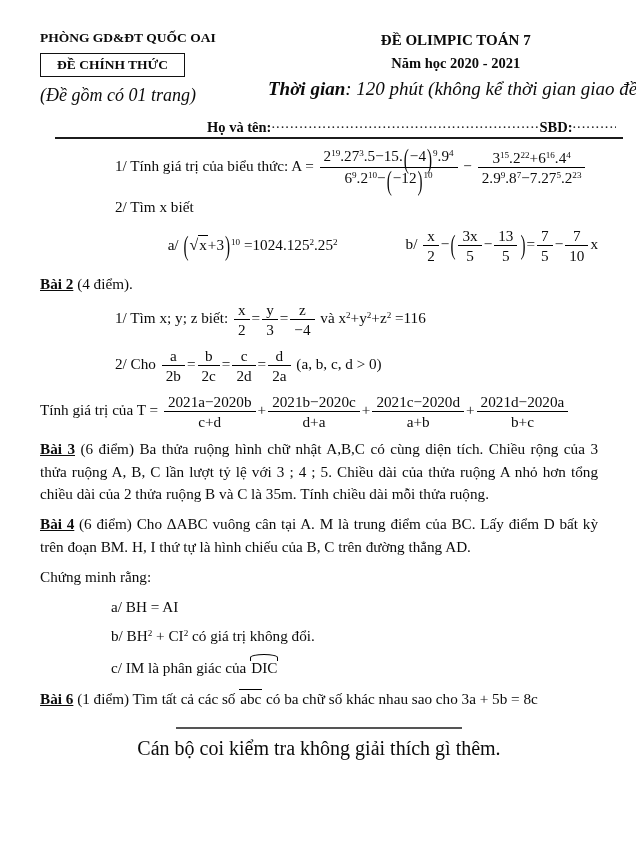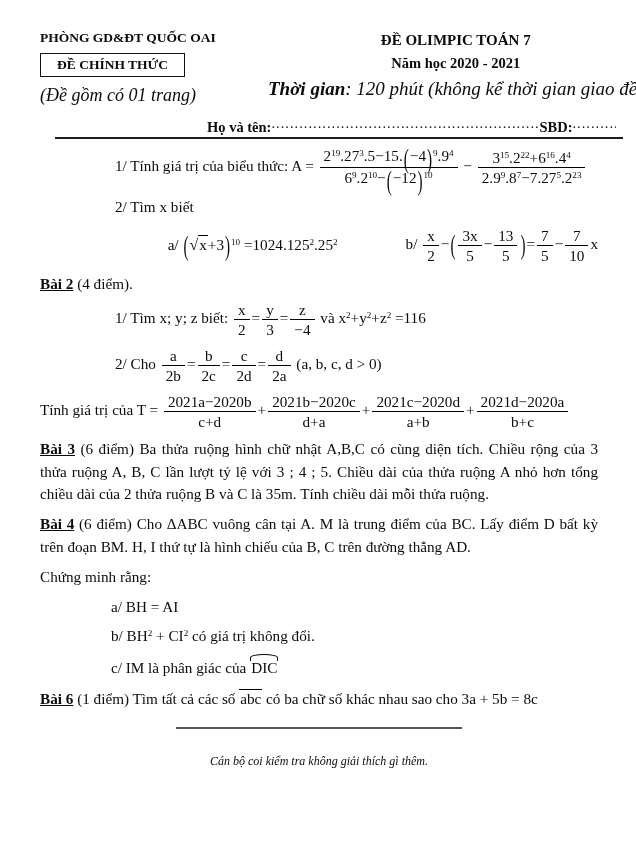--- a/index.html
+++ b/index.html
@@ -45,21 +45,21 @@
   .sqrt{white-space:nowrap;}
   .sqrt .rad{font-size:1.05em;}
   .sqrt .vinc{border-top:1px solid #000;padding:0 1px;}
   .bp{display:inline-block;vertical-align:middle;transform:scaleY(1.85);margin:0 1px;font-weight:400;}
   .oparen{position:relative;display:inline-block;padding:2px 1px 0 1px;}
   .oparen::before{content:"";position:absolute;top:-1px;left:0;right:0;height:6px;border:1px solid #000;border-bottom:none;border-radius:100% 100% 0 0;}
   .oline{display:inline-block;border-top:1px solid #000;line-height:1.15;margin-top:2px;padding:0 1px;}
 
   
   .sep{width:286px;border-top:2px solid #555;margin:16px auto 0 auto;height:0;}
-  .foot-italic{font-style:italic;text-align:center;font-size:12px;margin-top:25px;}
+  .foot-italic{text-align:center;font-size:20px;margin-top:8px;}
 </style>
 </head>
 <body>
 
 <div class="page">
 
   <div class="header">
     <div class="h-left">
       <div class="org">PHÒNG GD&amp;ĐT QUỐC OAI</div>
       <div><span class="box">ĐỀ CHÍNH THỨC</span></div>

